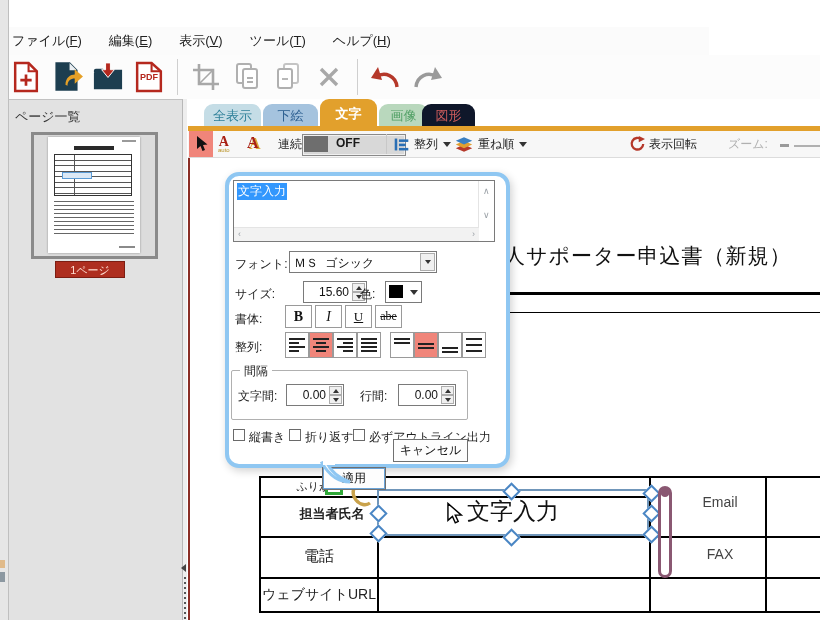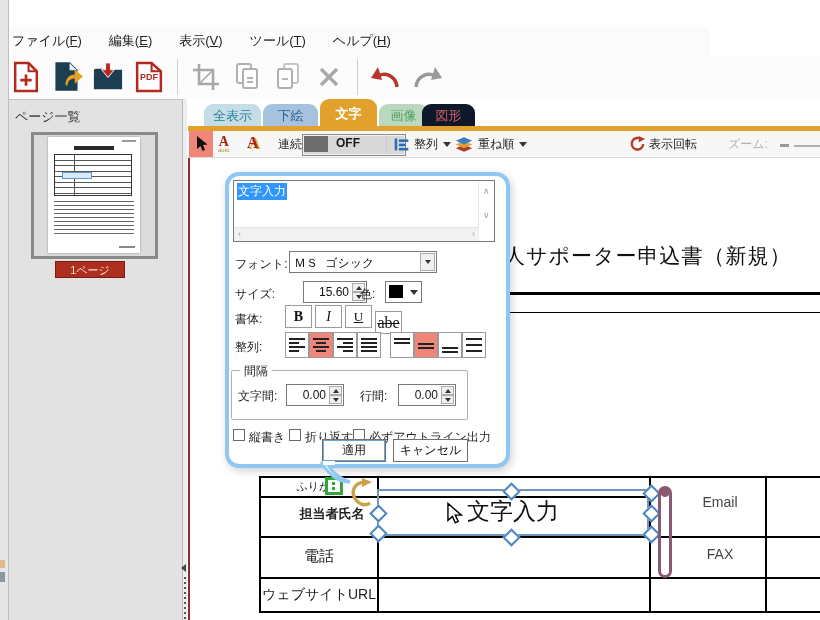--- a/index.html
+++ b/index.html
@@ -104,21 +104,21 @@
   .color-btn{position:absolute;border:1px solid #7a7a7a;background:#fff;box-sizing:border-box;}
   .swatch{position:absolute;left:3px;top:3px;width:14px;height:13px;background:#000;}
   .style-btn{position:absolute;width:27px;height:23px;border:1px solid #9a9a9a;background:#fff;text-align:center;
     font-family:"Liberation Serif","DejaVu Serif",serif;color:#111;box-sizing:border-box;}
   .align-btn{position:absolute;width:24px;height:26px;border:1px solid #9a9a9a;background:#fff;display:flex;align-items:center;justify-content:center;box-sizing:border-box;}
   .align-btn.hl{background:#f0857a;}
   .fieldset{position:absolute;left:2px;top:194px;width:237px;height:50px;border:1px solid #b0b0b0;border-radius:2px;box-sizing:border-box;}
   .legend{position:absolute;left:8px;top:-8px;background:#fff;padding:0 4px;font-size:12px;color:#222;}
   .checkbox{position:absolute;width:12px;height:12px;border:1px solid #6a6a6a;background:#fff;box-sizing:border-box;}
   .dlg-btn{position:absolute;height:23px;border:1px solid #707070;background:#fdfdfd;font-size:12px;color:#111;text-align:center;line-height:21px;box-sizing:border-box;}
-  .dlg-btn.default{box-shadow:0 0 0 1px #6aa4d8 inset;}
+  .dlg-btn.default{box-shadow:0 0 0 1px #6aa4d8 inset;margin-top:28px;}
   .tail{left:320px;top:461px;z-index:31;}
 
   .cursor-svg{z-index:50;}
 </style>
 </head>
 <body>
 
 <div id="app">
 
 
@@ -382,21 +382,21 @@
     <div class="dlg-label" style="left:131px;top:110px;">色:</div>
     <div class="color-btn" style="left:156px;top:105px;width:37px;height:22px;">
       <span class="swatch"></span>
       <span class="caret" style="position:absolute;right:3px;top:8px;"></span>
     </div>
 
     <div class="dlg-label" style="left:6px;top:135px;">書体:</div>
     <div class="style-btn" style="left:56px;top:129px;font-weight:bold;font-size:14px;line-height:21px;">B</div>
     <div class="style-btn" style="left:86px;top:129px;font-style:italic;font-size:14px;line-height:21px;">I</div>
     <div class="style-btn" style="left:116px;top:129px;text-decoration:underline;font-size:13px;line-height:21px;">U</div>
-    <div class="style-btn" style="left:146px;top:135px;text-decoration:line-through;font-size:16px;line-height:21px;">abe</div>
+    <div class="style-btn" style="left:146px;top:129px;text-decoration:line-through;font-size:12px;line-height:21px;">abe</div>
 
     <div class="dlg-label" style="left:6px;top:163px;">整列:</div>
     <div class="align-btn" style="left:56px;top:156px;">
       <svg width="20" height="18" viewBox="0 0 20 18">
         <rect x="2" y="2" width="16" height="2" fill="#222"></rect>
           <rect x="2" y="6" width="10" height="2" fill="#222"></rect>
         <rect x="2" y="10" width="16" height="2" fill="#222"></rect>
           <rect x="2" y="14" width="10" height="2" fill="#222"></rect>
       </svg>
     </div>

